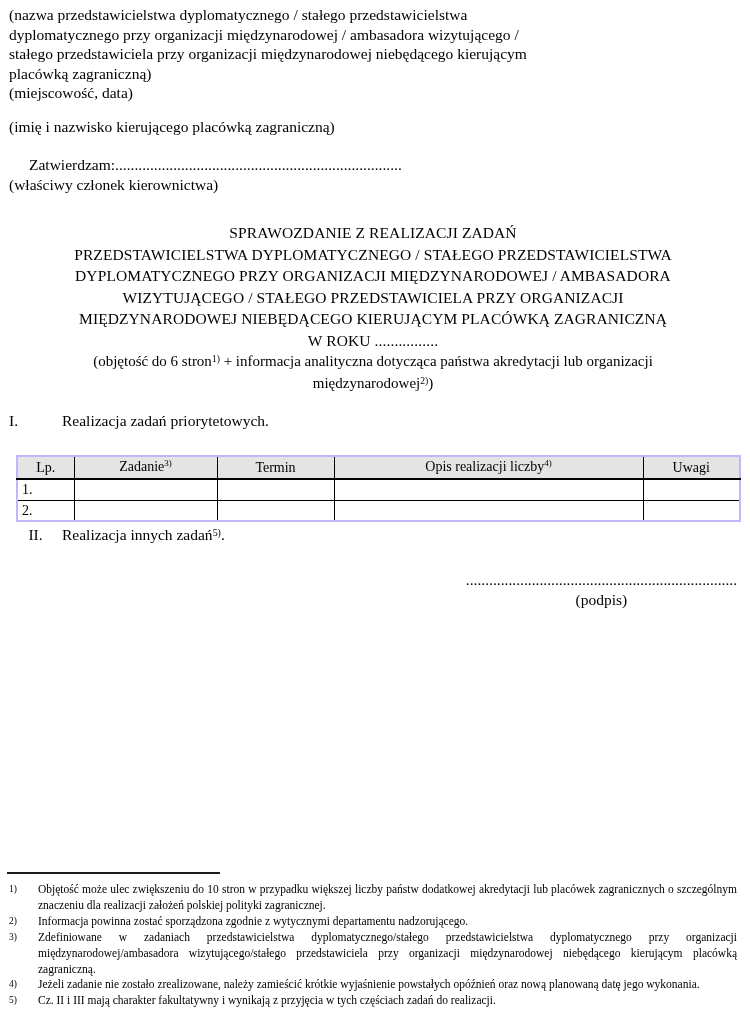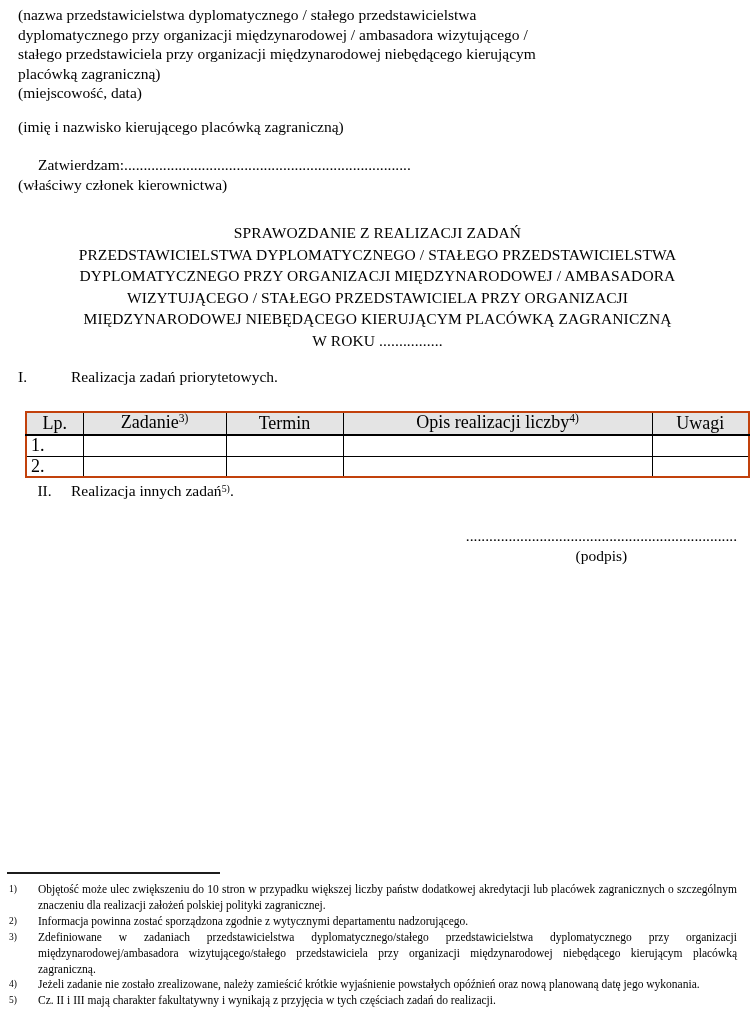--- a/index.html
+++ b/index.html
@@ -6,39 +6,39 @@
   html,body { background:#ffffff; }
   body { width:750px; }
   .page {
     position:relative;
     width:750px; height:1030px;
     background:#fff;
     color:#000;
     font-family:"Liberation Serif", serif;
     font-size:15.5px;
     line-height:19.5px;
-    padding:5px 13px 0 18px;
+    padding:5px 13px 0 9px;
     overflow:hidden;
   }
   .sup { font-size:64%; position:relative; top:-0.45em; }
   .head-name { margin-top:14px; }
   .approve { margin-top:19px; white-space:nowrap;margin-left:20px; }
   .title-block { margin-top:28px; text-align:center; line-height:21.5px; letter-spacing:0.1px; }
   .subtitle { text-align:center; line-height:21px; font-size:15px; }
   .sec { display:flex; }
   .sec-one { margin-top:16px; }
   .sec-group { margin-top:2px; line-height:21.5px;text-align:center; }
   .sec .num { width:53px; flex:none; }
   table.tasks {
     border-collapse:collapse;
     margin:24px 0 0 7px;
-    font-size:18px;
+    font-size:14px;
     table-layout:fixed;
     width:723px;
-    border:2px solid #c2410c;
+    border:2px solid #c4b5fd;
   }
   table.tasks th, table.tasks td {
     border:1px solid #000;
     height:21px;
     padding:0 4px;
     font-weight:normal;
     overflow:hidden;
     white-space:nowrap;
   }
   table.tasks th {
@@ -84,20 +84,28 @@
     <div>SPRAWOZDANIE Z REALIZACJI ZADAŃ</div>
     <div>PRZEDSTAWICIELSTWA DYPLOMATYCZNEGO / STAŁEGO PRZEDSTAWICIELSTWA</div>
     <div>DYPLOMATYCZNEGO PRZY ORGANIZACJI MIĘDZYNARODOWEJ / AMBASADORA</div>
     <div>WIZYTUJĄCEGO / STAŁEGO PRZEDSTAWICIELA PRZY ORGANIZACJI</div>
     <div>MIĘDZYNARODOWEJ NIEBĘDĄCEGO KIERUJĄCYM PLACÓWKĄ ZAGRANICZNĄ</div>
     <div>
       <span>W ROKU </span><span>................</span>
     </div>
   </div>
 
+  <div class="subtitle">
+    <div>
+      <span>(objętość do 6 stron</span><span class="sup">1)</span><span> + informacja analityczna dotycząca państwa akredytacji lub organizacji</span>
+    </div>
+    <div>
+      <span>międzynarodowej</span><span class="sup">2)</span><span>)</span>
+    </div>
+  </div>
 
   <div class="sec sec-one">
     <span class="num">I.</span>
     <span>Realizacja zadań priorytetowych.</span>
   </div>
 
   <table class="tasks">
     <colgroup>
       <col style="width:57px">
         <col style="width:143px">

